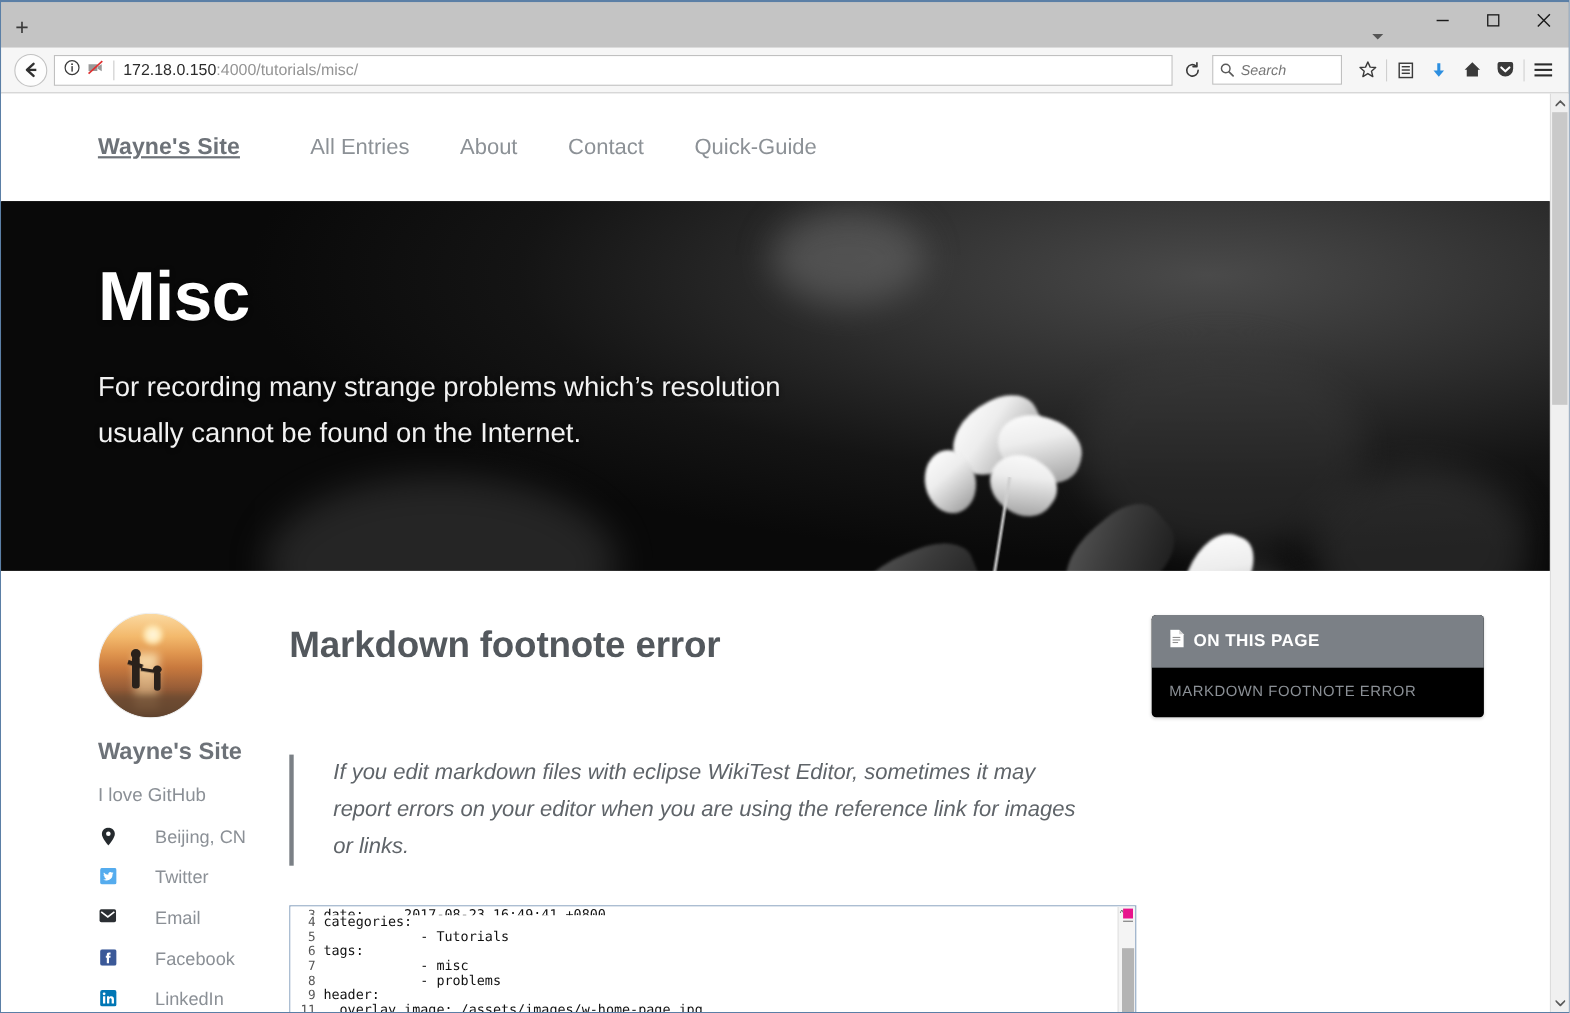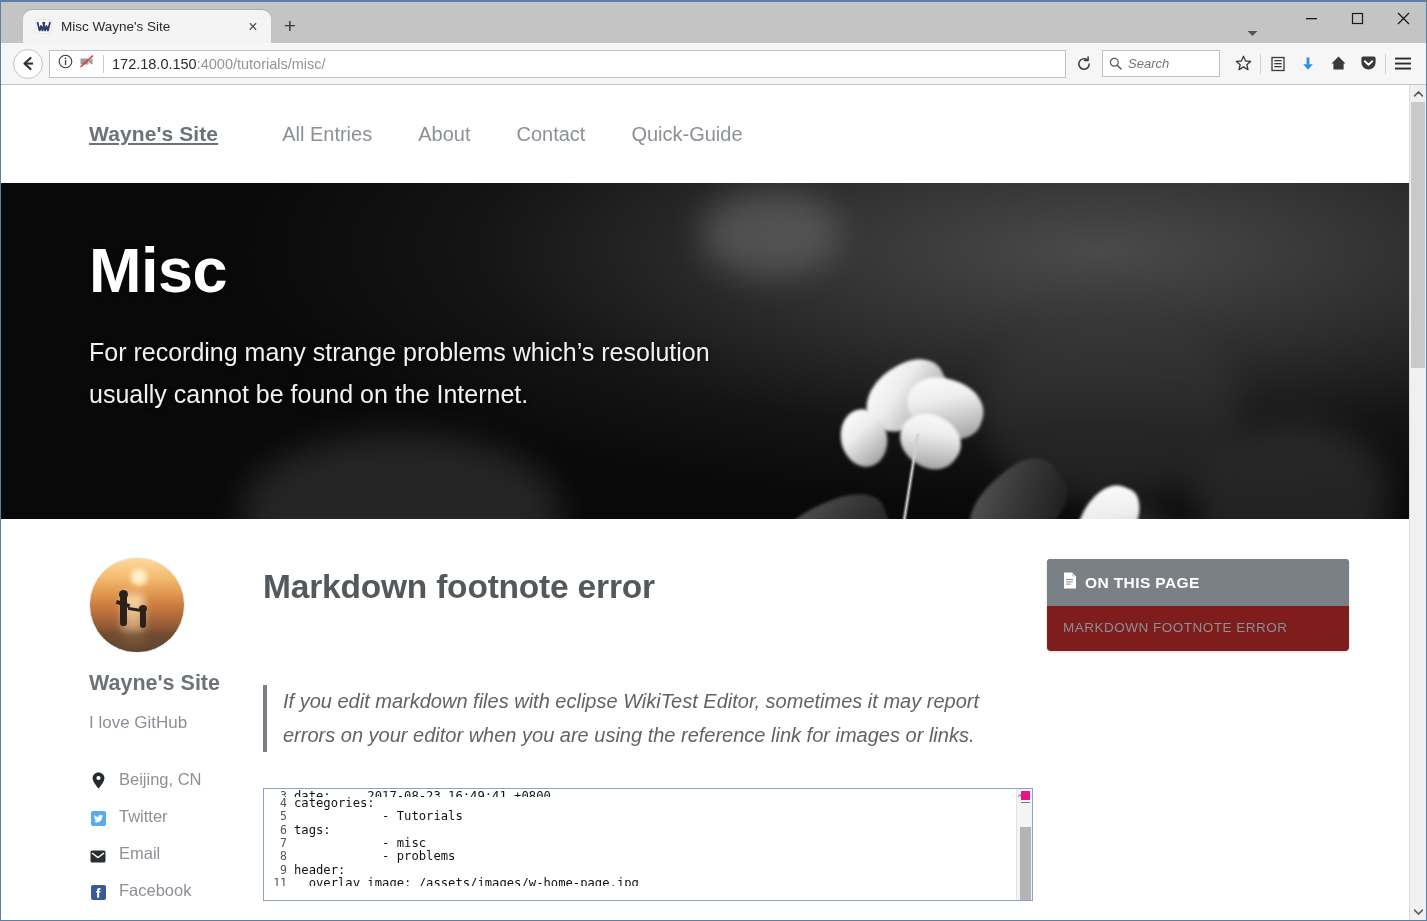--- a/index.html
+++ b/index.html
@@ -287,25 +287,26 @@
     font-weight: bold;
     color: #6d7278;
   }
   .author-bio {
     margin-top: 17px;
     font-size: 17px;
     color: #8b9096;
   }
   .author-links { margin-top: 19px; }
   .author-link {
-    display: flex; align-items: flex-end;
+    display: flex; align-items: flex-start;
     height: 37px;
     font-size: 16.5px;
     color: #8b9096;
     text-decoration: none;
+    gap: 22px;
   }
   .author-link .ico {
     width: 18px; flex: 0 0 18px;
     margin-right: 12px;
     display: flex; align-items: center; justify-content: center;
   }
 
   
   .article-col {
     flex: 1;
@@ -322,21 +323,21 @@
     font-size: 33.5px;
     font-weight: bold;
     color: #53585d;
     line-height: 1.2;
     padding-top: 10px;
     letter-spacing: -0.2px;
   }
   .toc {
     width: 302px;
     flex: 0 0 302px;
-    background: #7f1d1d;
+    background: #000000;
     border-radius: 4px;
     box-shadow: 0 1px 3px rgba(0,0,0,0.16);
     overflow: hidden;
     margin-top: 2px;
   }
   .toc-head {
     background: #7b8086;
     color: #fff;
     padding: 13px 16px;
     font-size: 15.5px;
@@ -348,21 +349,21 @@
   .toc-item {
     font-size: 13.5px;
     color: #8b9096;
     letter-spacing: 0.5px;
     text-decoration: none;
     display: block;
   }
   .blockquote {
     margin-top: 34px;
     border-left: 4px solid #7b8086;
-    padding-left: 16px;
+    padding-left: 36px;
     font-style: italic;
     font-size: 20px;
     line-height: 1.68;
     color: #5f6469;
     max-width: 730px;
   }
 
   
   .code-shot {
     margin-top: 36px;
@@ -503,31 +504,20 @@
     top: 0; height: 266px;
     background: #c9c9c9;
   }
 </style>
 </head>
 <body>
 
 <div class="browser-window">
 
   <div class="tab-strip">
-    <div class="tab">
-      <span class="tab-favicon">
-        <svg width="17" height="17" viewBox="0 0 17 17">
-          <rect x="1" y="2" width="15" height="13" fill="#ffffff" stroke="#d0d0d0" stroke-width="0.5"></rect>
-          <path d="M2.5 4 L4.6 13 L6 7.5 L7.4 13 L9.5 4" stroke="#2b3a66" stroke-width="1.7" fill="none"></path>
-          <path d="M8 4 L10.1 13 L11.5 7.5 L12.9 13 L15 4" stroke="#2b3a66" stroke-width="1.7" fill="none"></path>
-        </svg>
-      </span>
-      <span class="tab-title">Misc Wayne's Site</span>
-      <span class="tab-close">×</span>
-    </div>
     <div class="new-tab">+</div>
 
     <div class="tablist-chevron">
       <svg width="11" height="7" viewBox="0 0 11 7">
           <path d="M0.5 1 L5.5 6 L10.5 1 Z" fill="#555"></path>
         </svg>
     </div>
 
     <div class="win-controls">
       <div class="win-btn">

